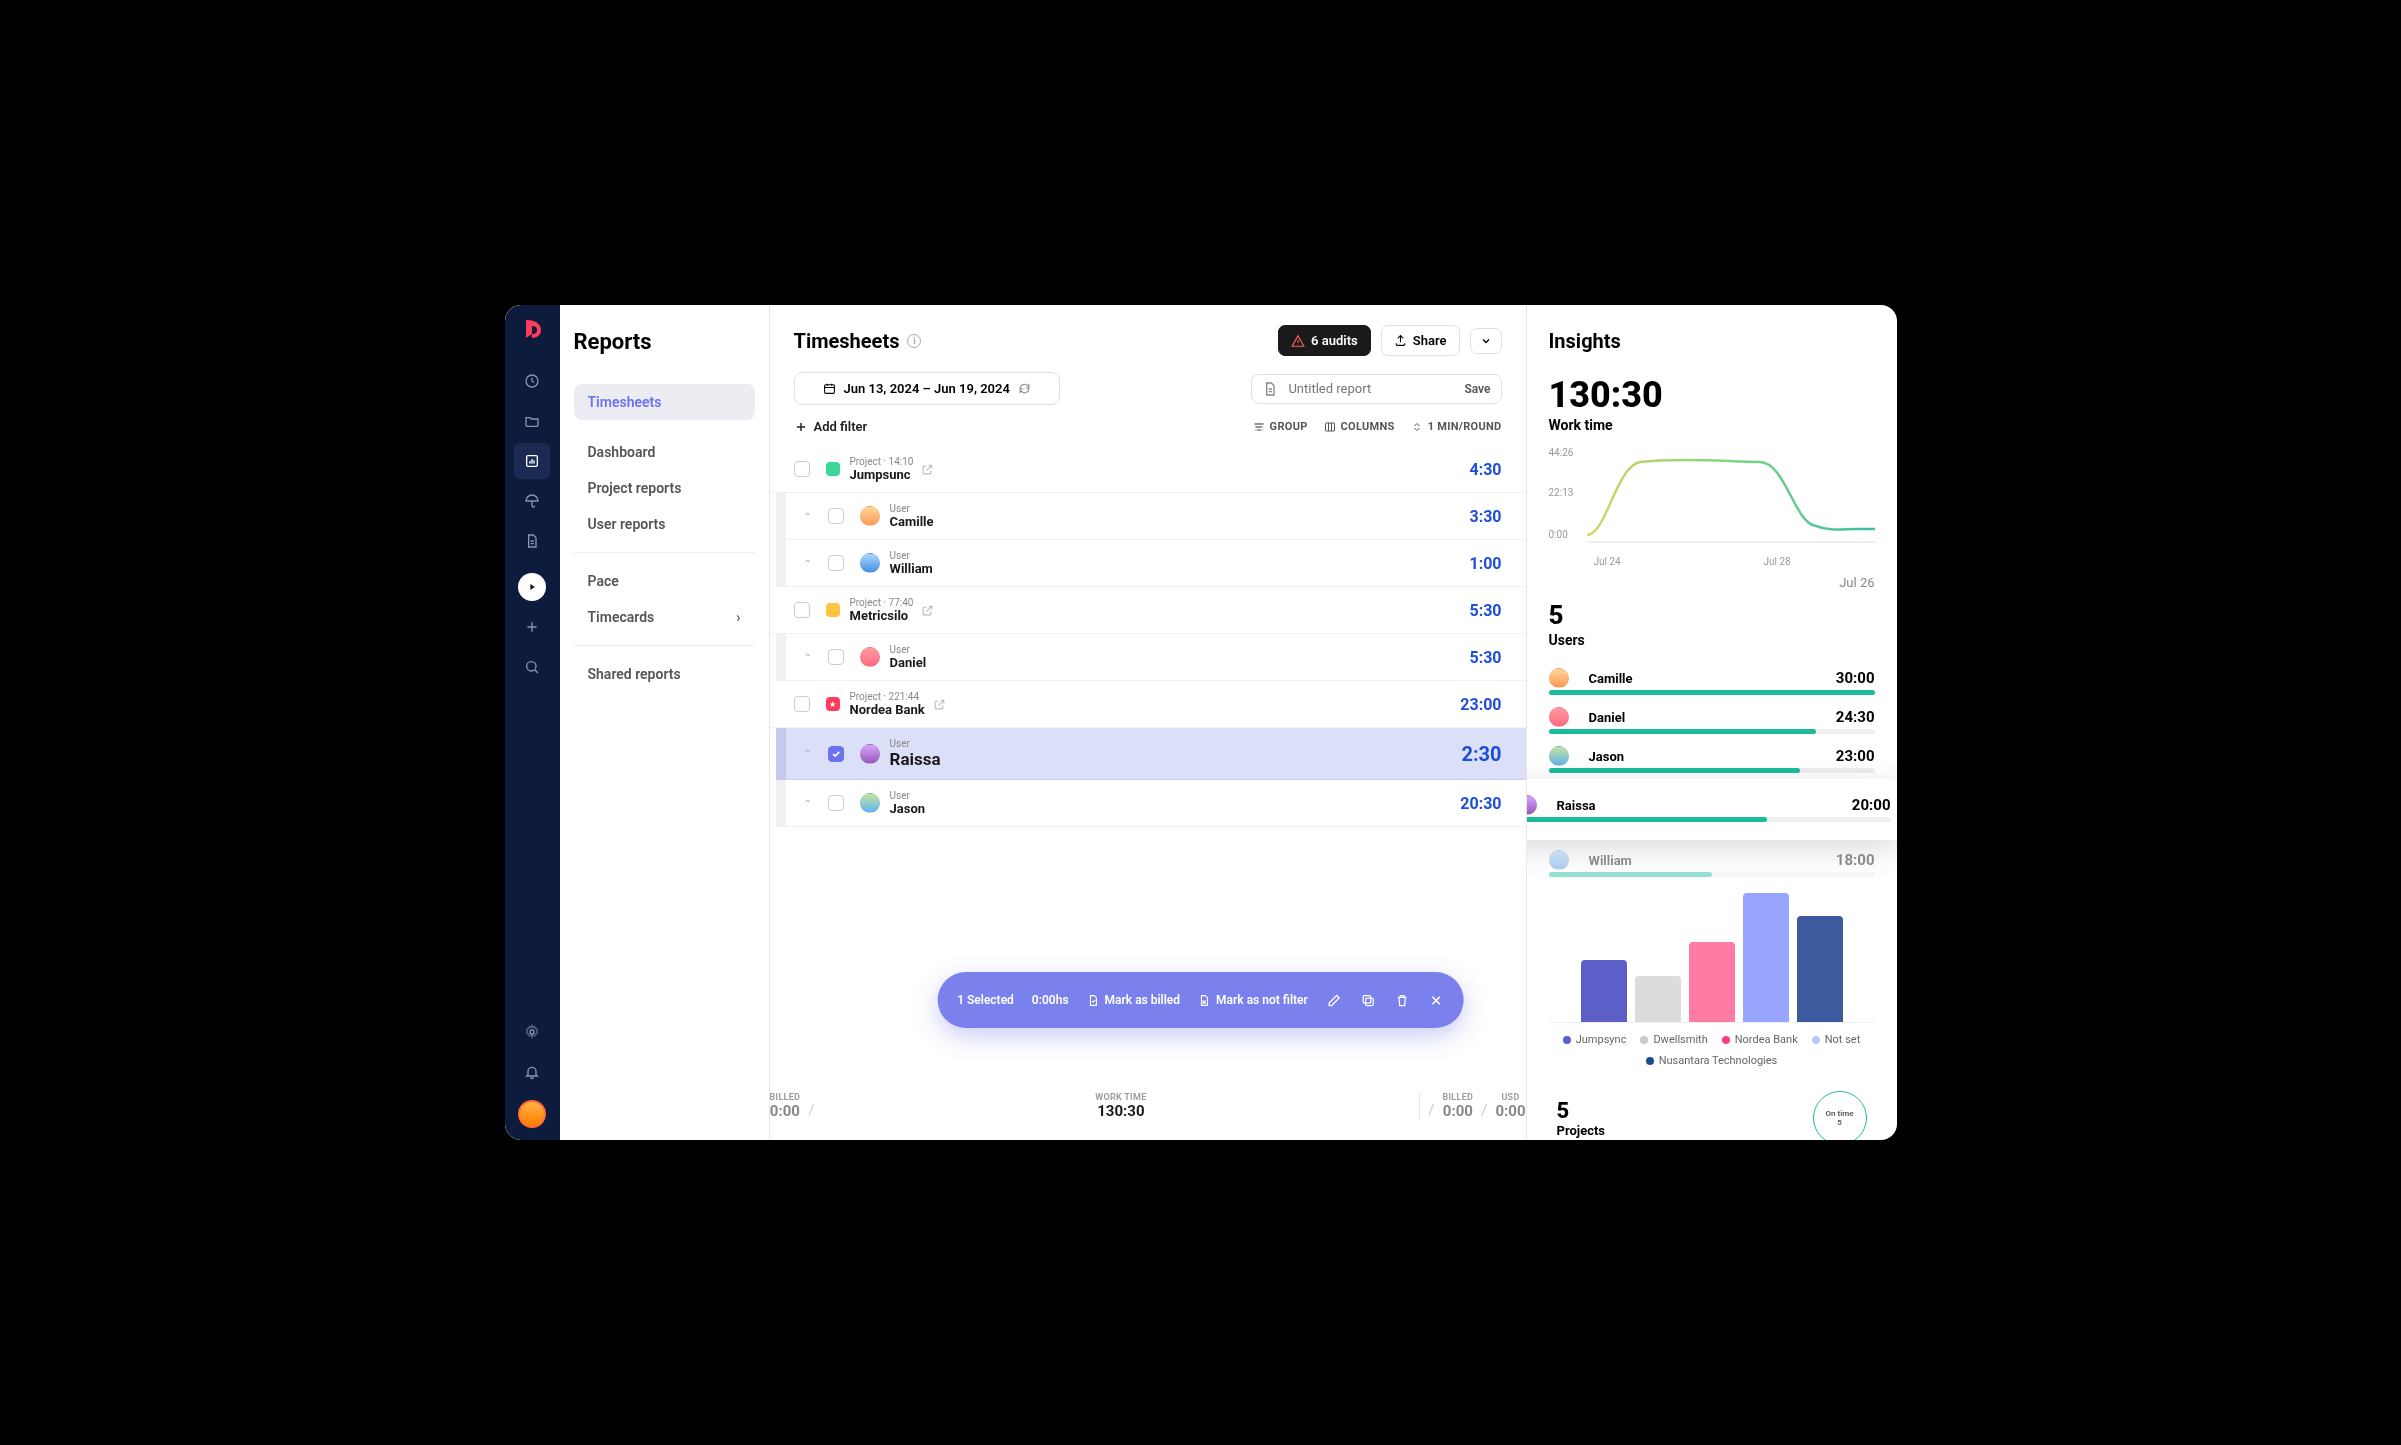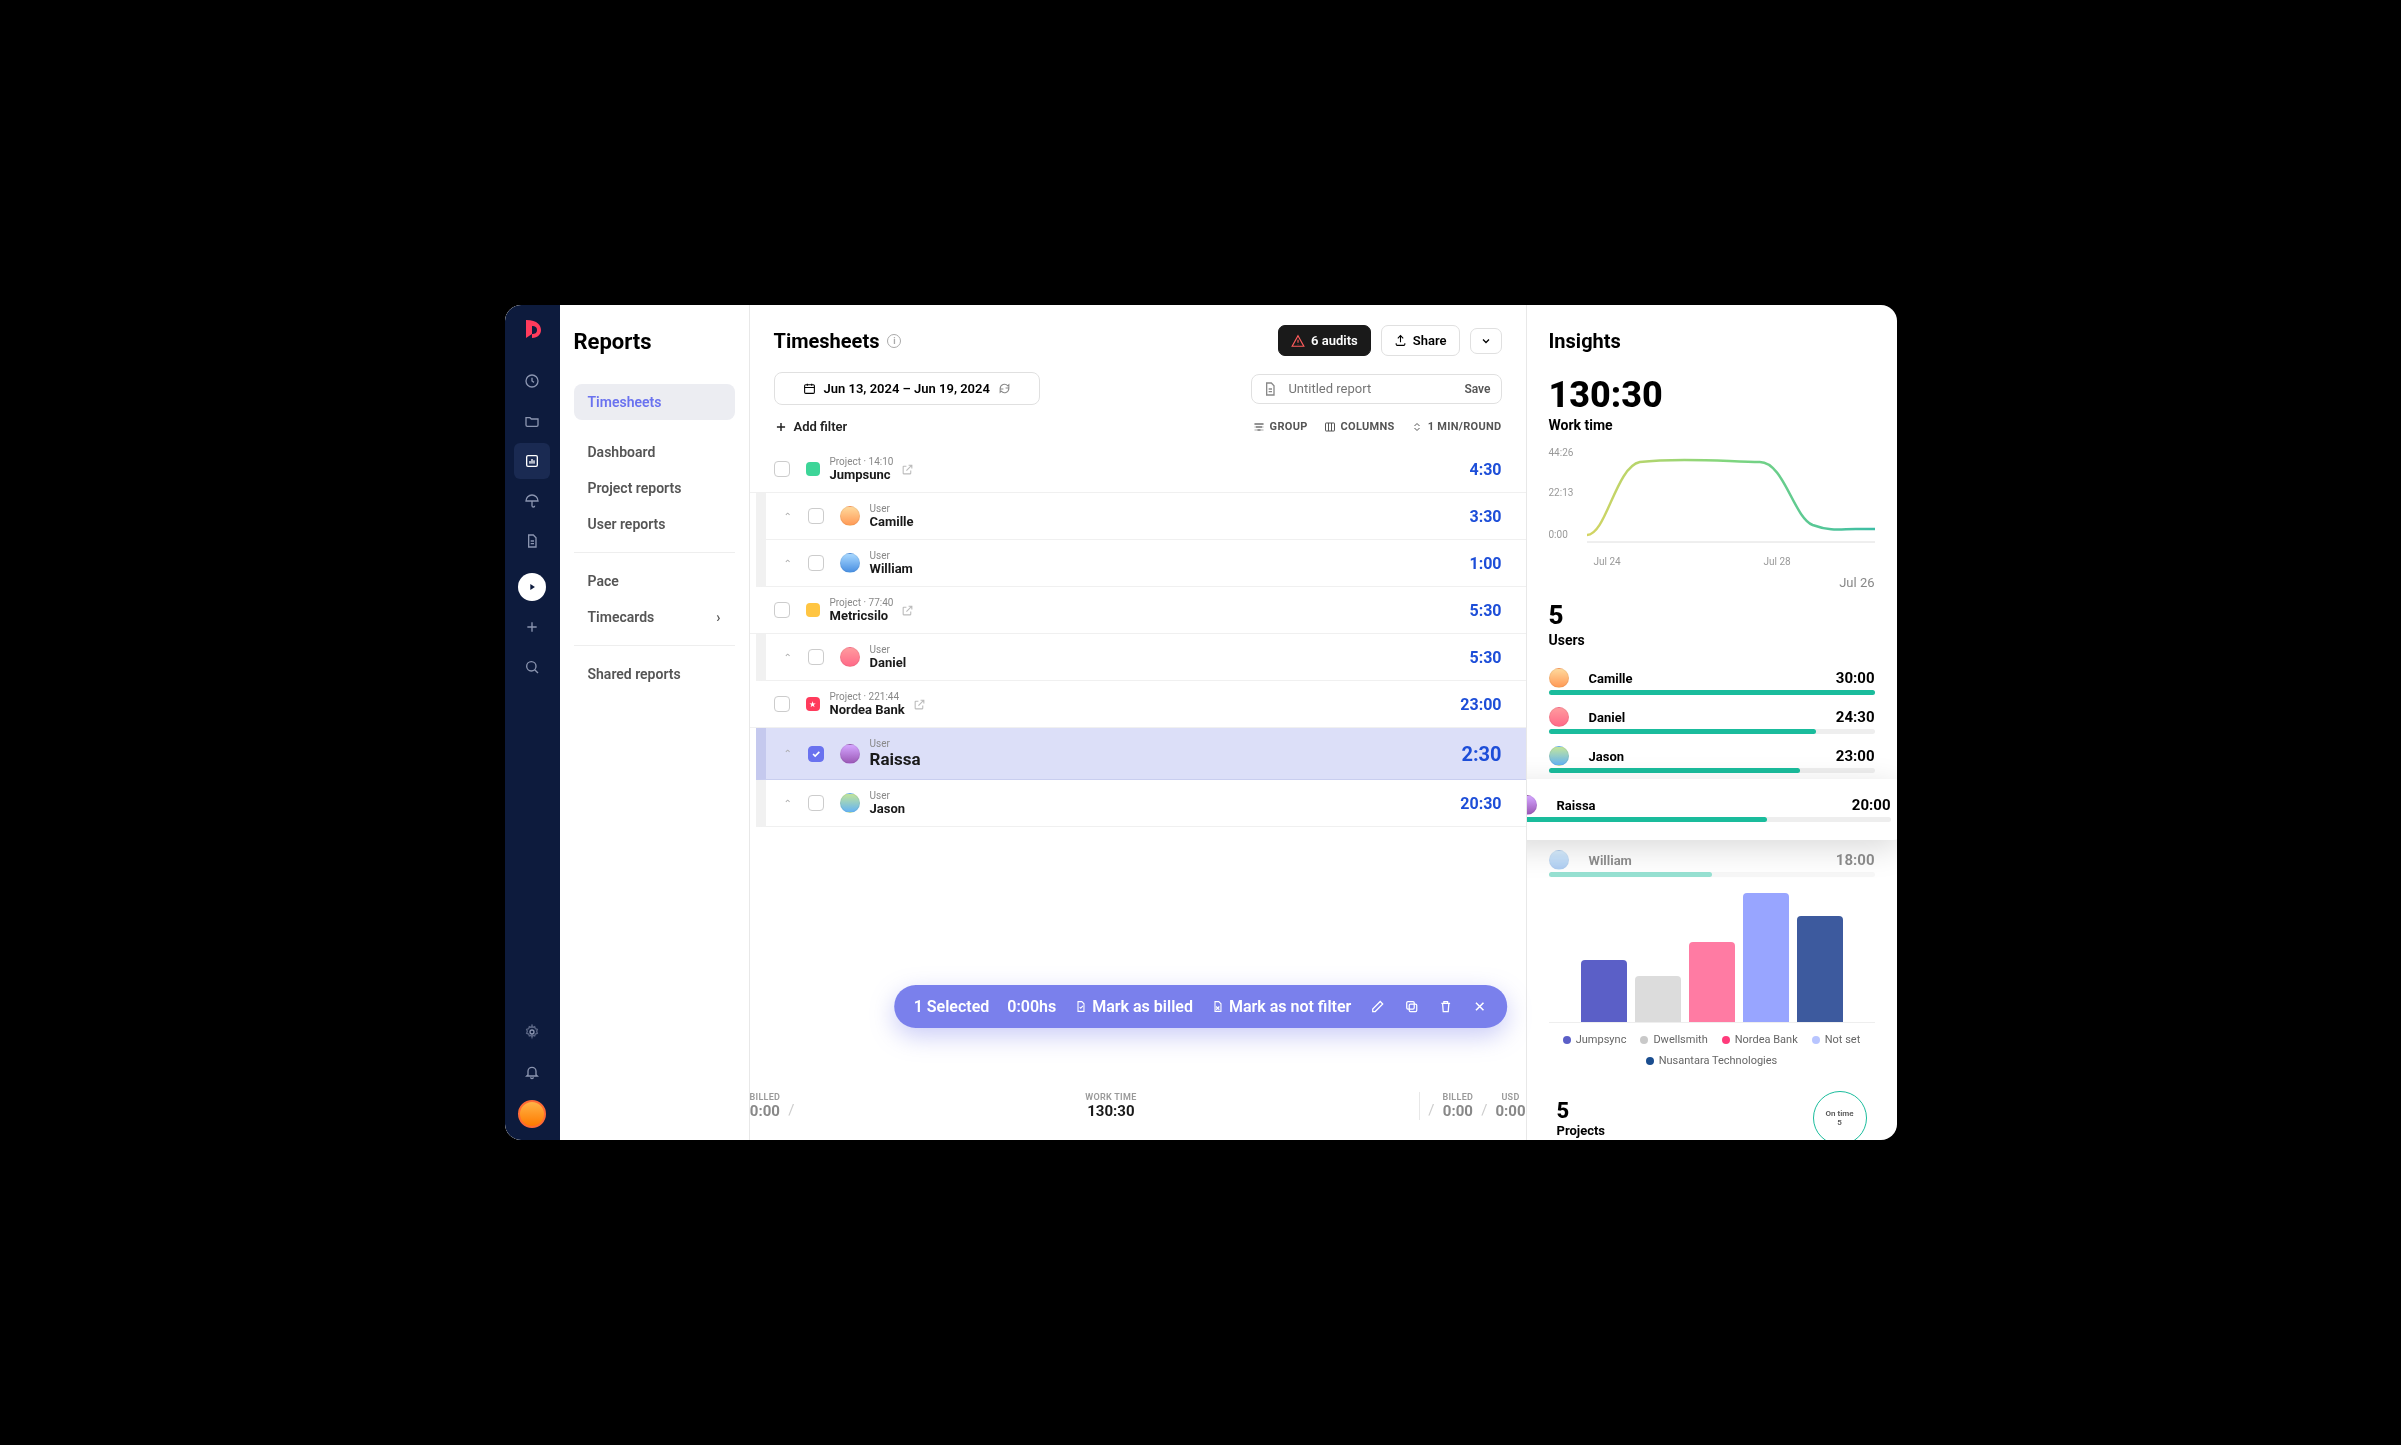--- a/index.html
+++ b/index.html
@@ -10,21 +10,21 @@
 .rail { width: 55px; background: #0d1b3d; display: flex; flex-direction: column; align-items: center; padding: 12px 0; border-top-left-radius: 16px; border-bottom-left-radius: 16px; }
 .rail-logo { width: 24px; height: 24px; margin-bottom: 20px; }
 .rail-icon { width: 36px; height: 36px; display: flex; align-items: center; justify-content: center; margin: 2px 0; cursor: pointer; color: #8b95b0; border-radius: 6px; }
 .rail-icon.active { background: #1a2a52; color: #fff; }
 .rail-icon svg { width: 16px; height: 16px; }
 .rail-play { background: #fff; color: #0d1b3d; border-radius: 50%; width: 28px; height: 28px; display:flex; align-items:center; justify-content:center; margin: 12px 0 6px; }
 .rail-spacer { flex: 1; }
 .rail-avatar { width: 28px; height: 28px; border-radius: 50%; background: linear-gradient(#ffb347,#ff7b00); margin-top: 8px; border: 2px solid #ff6b35; }
 
 
-.reports-side { width: 190px; padding: 24px 14px; border-right: 1px solid #e8e8e8; }
+.reports-side { width: 210px; padding: 24px 14px; border-right: 1px solid #e8e8e8; }
 .reports-title { font-size: 22px; font-weight: 700; margin-bottom: 30px; }
 .nav-item { padding: 10px 14px; font-size: 14px; color: #555; border-radius: 8px; cursor: pointer; display: flex; align-items: center; justify-content: space-between; font-weight: 600; }
 .nav-item.active { background: #ecedf2; color: #6a72ef; }
 .nav-sep { height: 1px; background: #eee; margin: 10px 0; }
 
 
 .main { flex: 1; display: flex; flex-direction: column; border-right: 1px solid #e8e8e8; min-width: 0; }
 .main-header { display:flex; align-items:center; padding: 20px 24px 16px; gap: 10px; }
 .main-title { font-size: 20px; font-weight: 700; display:flex; align-items:center; gap:8px; }
 .info-icon { width:14px; height:14px; border:1.5px solid #aaa; border-radius:50%; display:flex; align-items:center; justify-content:center; font-size:9px; color:#aaa; }
@@ -63,21 +63,21 @@
 .row-text .nm { font-weight:700; color:#1a1a1a; }
 .dur { margin-left:auto; font-size:16px; font-weight:700; color:#1d4ed8; }
 .row.selected .dur { font-size:20px; }
 .row.selected .row-text .nm { font-size:17px; }
 .ext-icon { margin-left:8px; color:#bbb; }
 
 .avatar { width:20px; height:20px; border-radius:50%; margin-right:10px; background:linear-gradient(#f0a,#fa0); border:1px solid rgba(0,0,0,0.05); flex-shrink:0; }
 .avatar.c1{background:linear-gradient(#ffd89b,#ff9a56);} .avatar.c2{background:linear-gradient(#a8d8ff,#4a90e2);} .avatar.c3{background:linear-gradient(#ff9a9e,#ff6a88);} .avatar.c4{background:linear-gradient(#d4a5ff,#9b59b6);} .avatar.c5{background:linear-gradient(#c2e59c,#64b3f4);}
 
 
-.sel-bar { position:absolute; bottom:112px; left:50%; transform:translateX(-50%); background:#7a80ec; color:#fff; border-radius:30px; padding:12px 20px; display:flex; align-items:center; gap:18px; font-size:16px; font-weight:600; box-shadow:0 8px 24px rgba(122,128,236,0.4); }
+.sel-bar { position:absolute; bottom:112px; left:50%; transform:translateX(-50%); background:#7a80ec; color:#fff; border-radius:30px; padding:20px 20px; display:flex; align-items:center; gap:18px; font-size:12px; font-weight:600; box-shadow:0 8px 24px rgba(122,128,236,0.4); }
 .sel-bar .ic { width:16px; height:16px; cursor:pointer; display:flex; align-items:center; justify-content:center; }
 
 
 .totals { display:flex; justify-content:center; gap:8px; padding: 50px 0 20px; font-size:13px; }
 .tot-col { text-align:center; }
 .tot-col .h { font-size:9px; color:#999; font-weight:600; letter-spacing:0.3px; }
 .tot-col .v { font-size:15px; font-weight:700; color:#888; }
 .tot-col.main .v { color:#1a1a1a; }
 .tot-sep { color:#ccc; font-size:15px; align-self:flex-end; padding-bottom:1px; }
 

